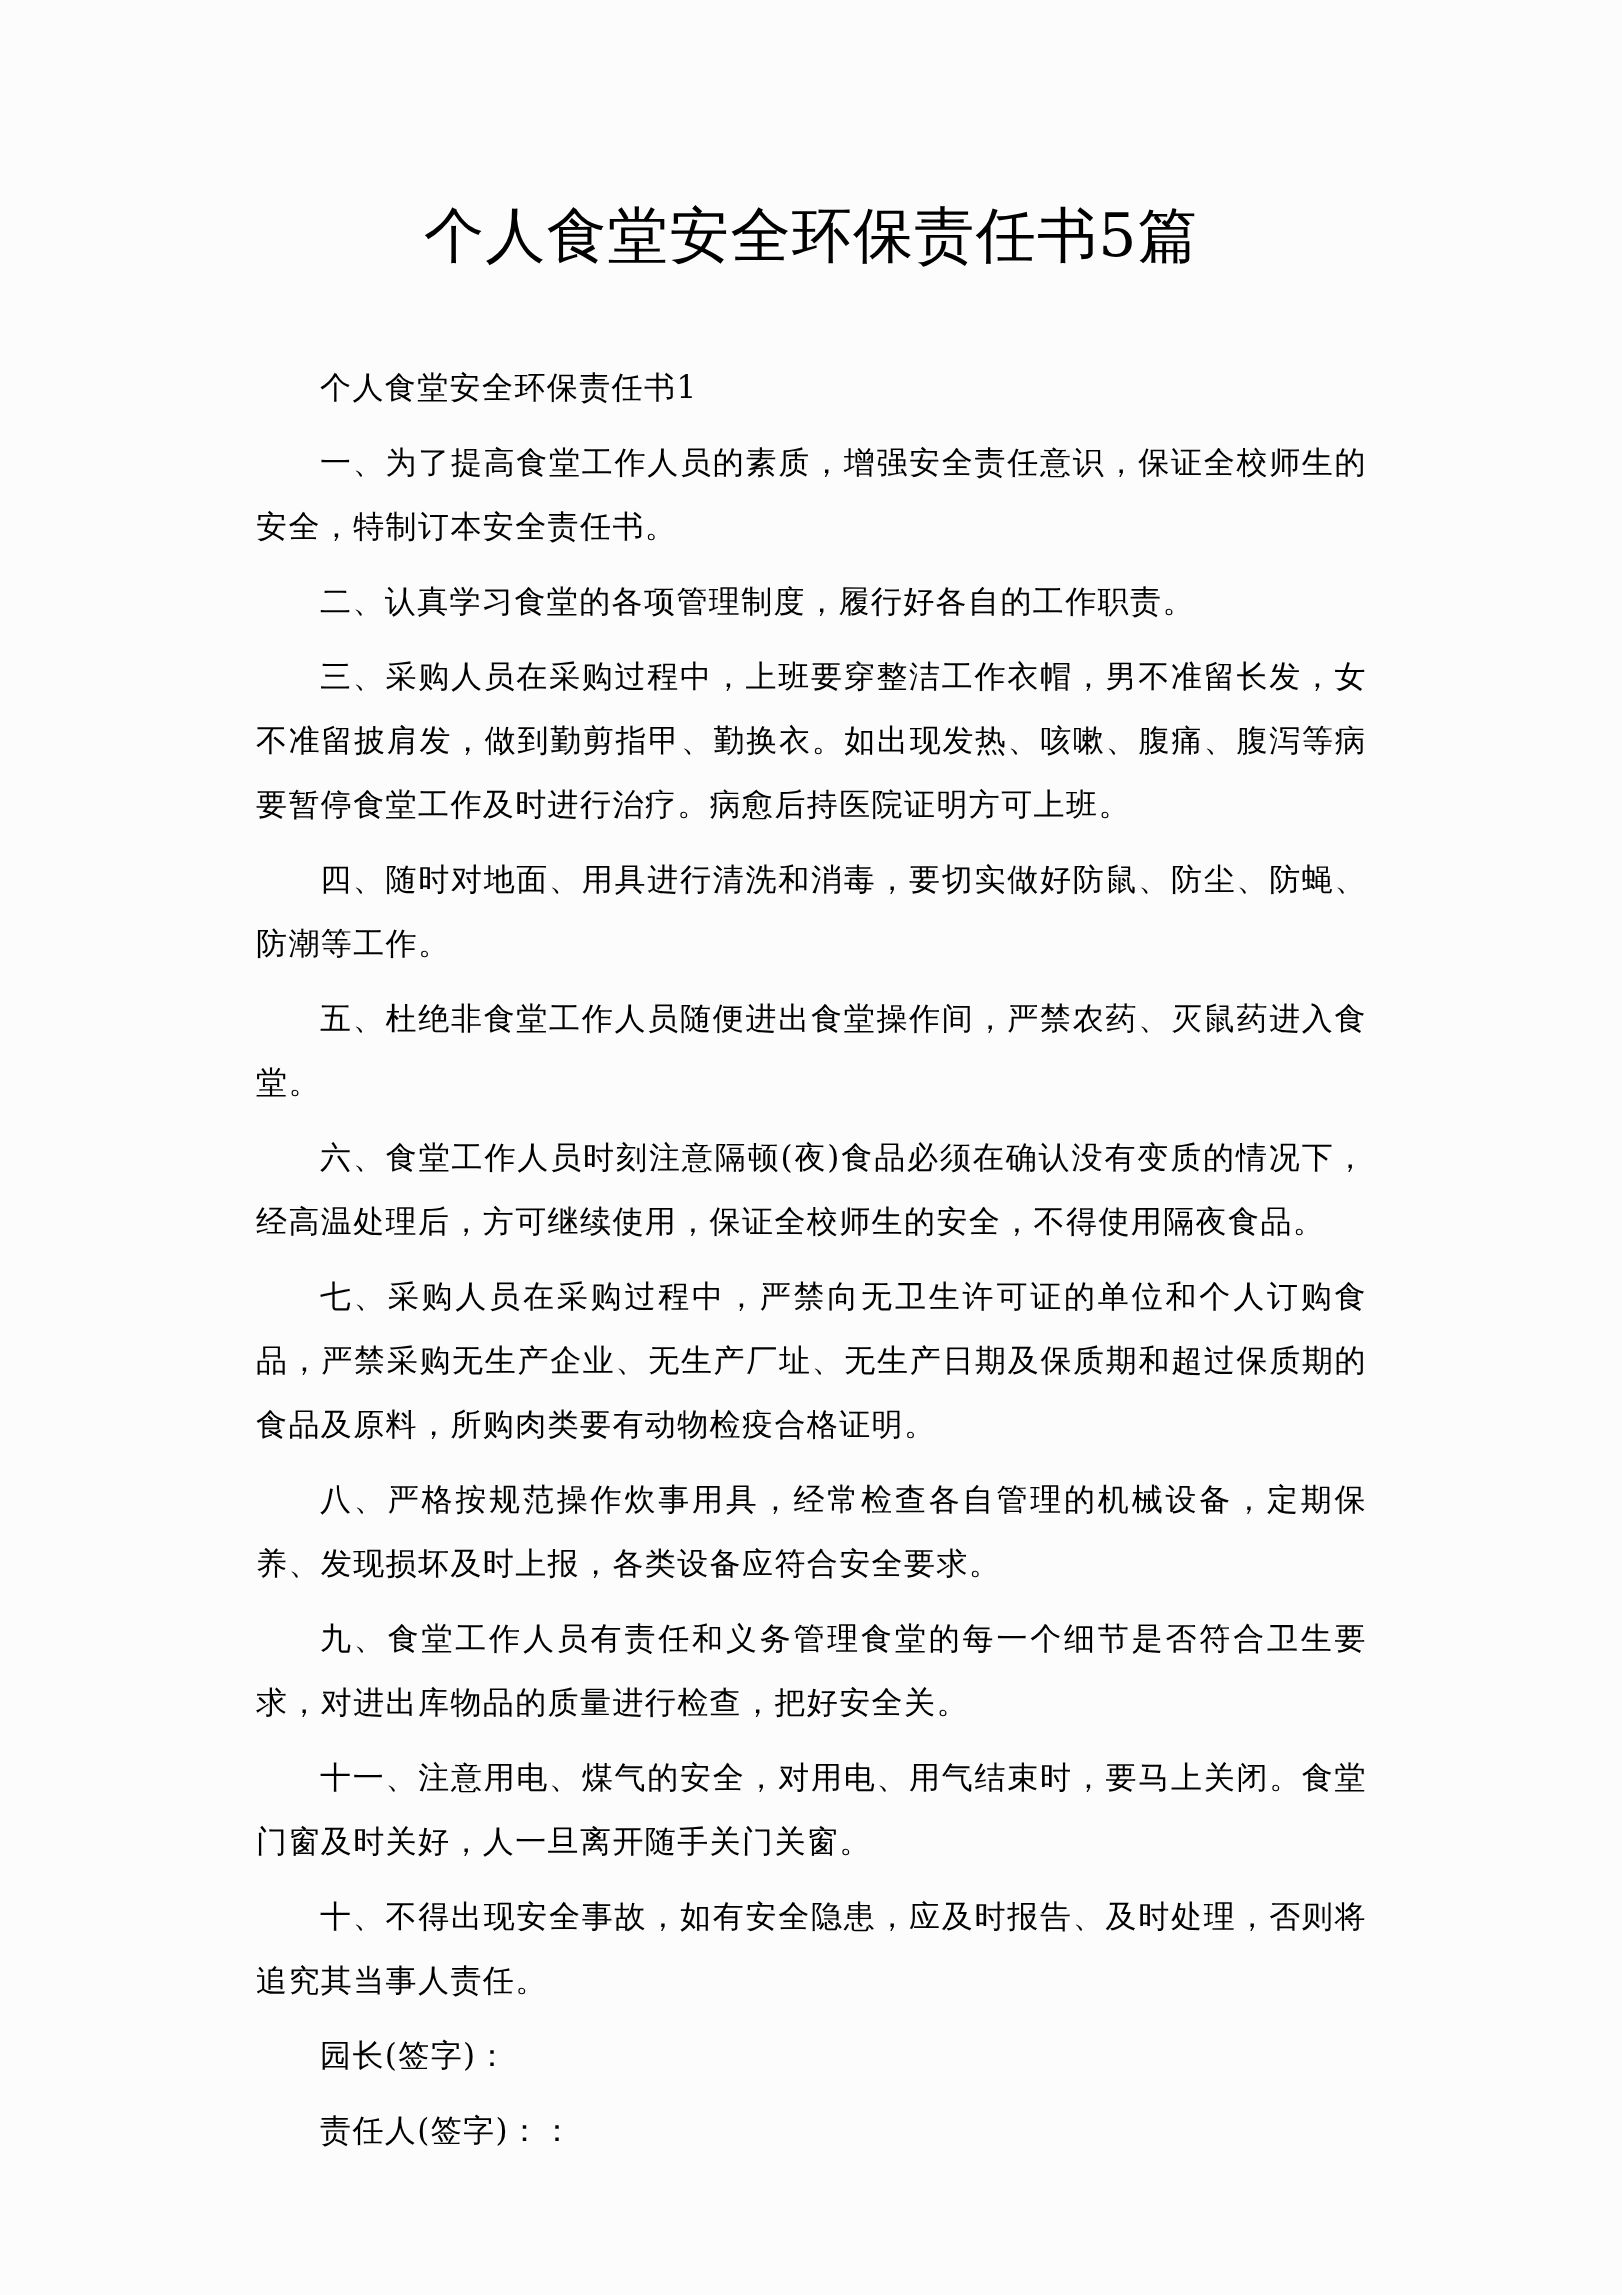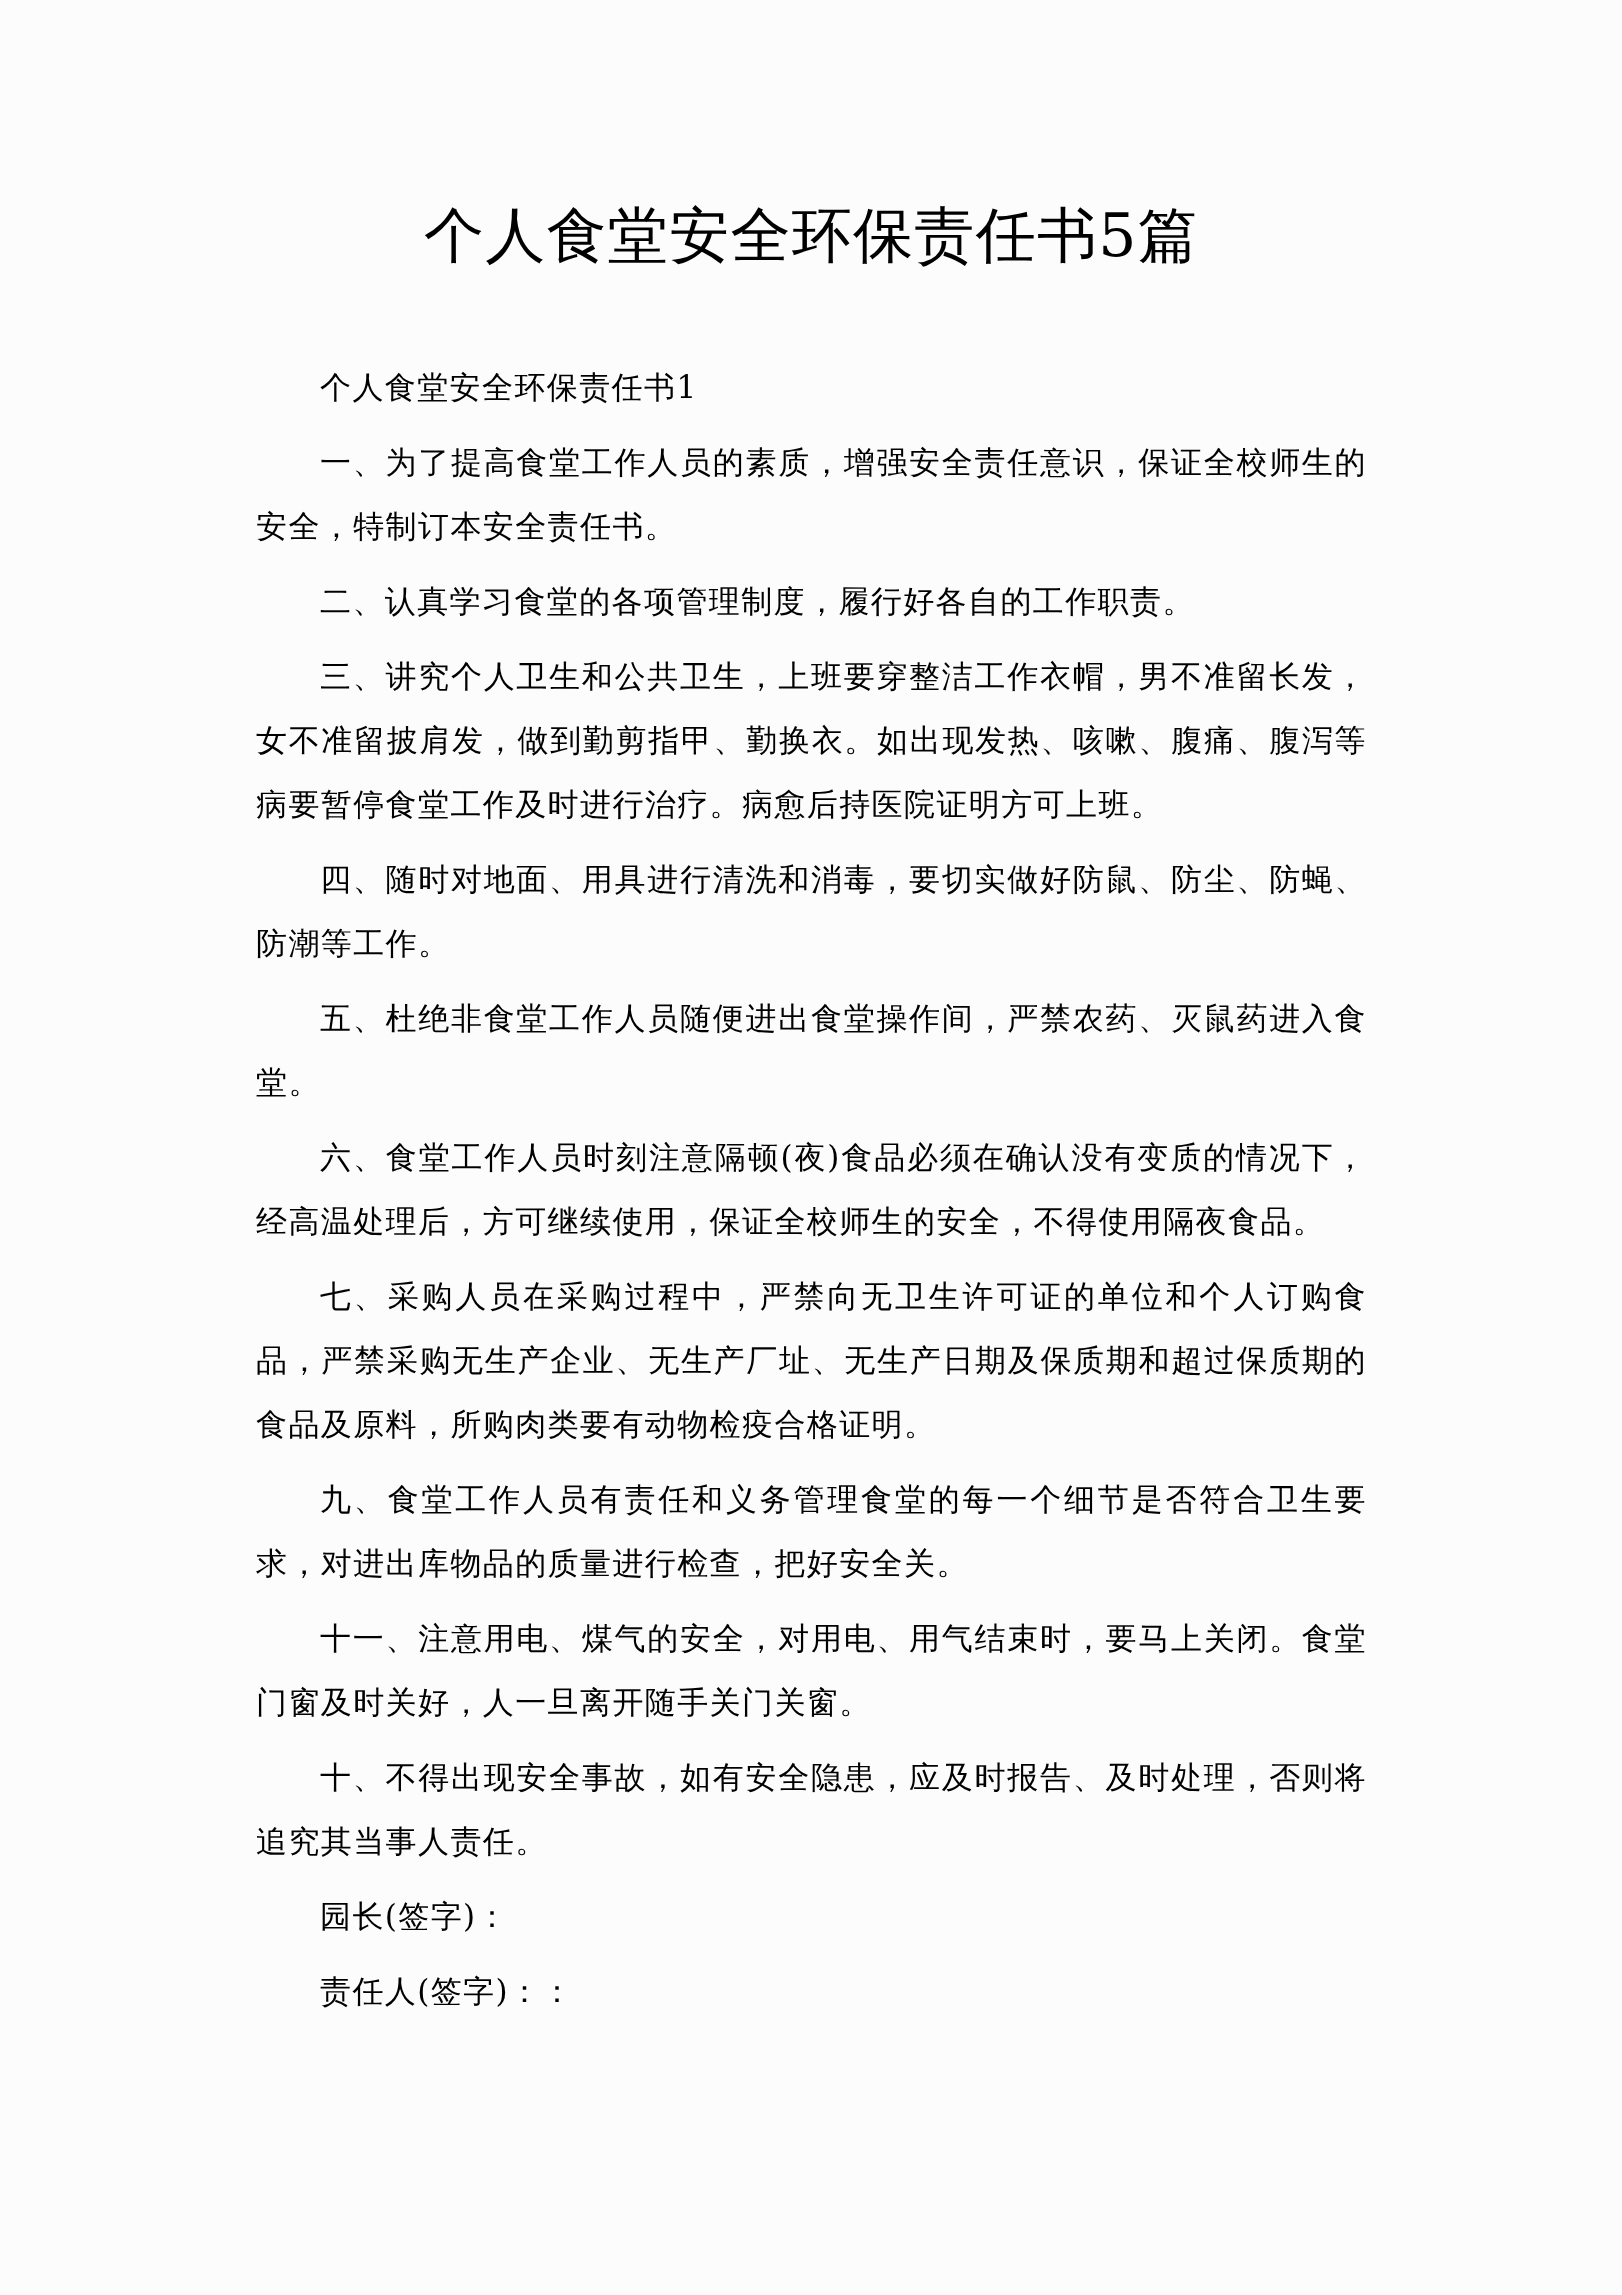--- a/index.html
+++ b/index.html
@@ -54,25 +54,26 @@
 </head>
 <body>
 
 <div class="page">
   <h1 class="doc-title">个人食堂安全环保责任书5篇</h1>
 
   <div class="body">
     <p class="para">个人食堂安全环保责任书1</p>
     <p class="para">一、为了提高食堂工作人员的素质，增强安全责任意识，保证全校师生的安全，特制订本安全责任书。</p>
     <p class="para">二、认真学习食堂的各项管理制度，履行好各自的工作职责。</p>
-    <p class="para">三、讲究个人卫生和公共卫生，上班要穿整洁工作衣帽，男不准留长发，女不准留披肩发，做到勤剪指甲、勤换衣。如出现发热、咳嗽、腹痛、腹泻等病要暂停食堂工作及时进行治疗。病愈后持医院证明方可上班。</p>
+    <p class="para">三、采购人员在采购过程中，上班要穿整洁工作衣帽，男不准留长发，女不准留披肩发，做到勤剪指甲、勤换衣。如出现发热、咳嗽、腹痛、腹泻等病要暂停食堂工作及时进行治疗。病愈后持医院证明方可上班。</p>
     <p class="para">四、随时对地面、用具进行清洗和消毒，要切实做好防鼠、防尘、防蝇、防潮等工作。</p>
     <p class="para">五、杜绝非食堂工作人员随便进出食堂操作间，严禁农药、灭鼠药进入食堂。</p>
     <p class="para">六、食堂工作人员时刻注意隔顿(夜)食品必须在确认没有变质的情况下，经高温处理后，方可继续使用，保证全校师生的安全，不得使用隔夜食品。</p>
     <p class="para">七、采购人员在采购过程中，严禁向无卫生许可证的单位和个人订购食品，严禁采购无生产企业、无生产厂址、无生产日期及保质期和超过保质期的食品及原料，所购肉类要有动物检疫合格证明。</p>
+    <p class="para">八、严格按规范操作炊事用具，经常检查各自管理的机械设备，定期保养、发现损坏及时上报，各类设备应符合安全要求。</p>
     <p class="para">九、食堂工作人员有责任和义务管理食堂的每一个细节是否符合卫生要求，对进出库物品的质量进行检查，把好安全关。</p>
     <p class="para">十一、注意用电、煤气的安全，对用电、用气结束时，要马上关闭。食堂门窗及时关好，人一旦离开随手关门关窗。</p>
     <p class="para">十、不得出现安全事故，如有安全隐患，应及时报告、及时处理，否则将追究其当事人责任。</p>
     <p class="para">园长(签字)：</p>
     <p class="para">责任人(签字)：：</p>
   </div>
 </div>
 
 
 </body></html>

